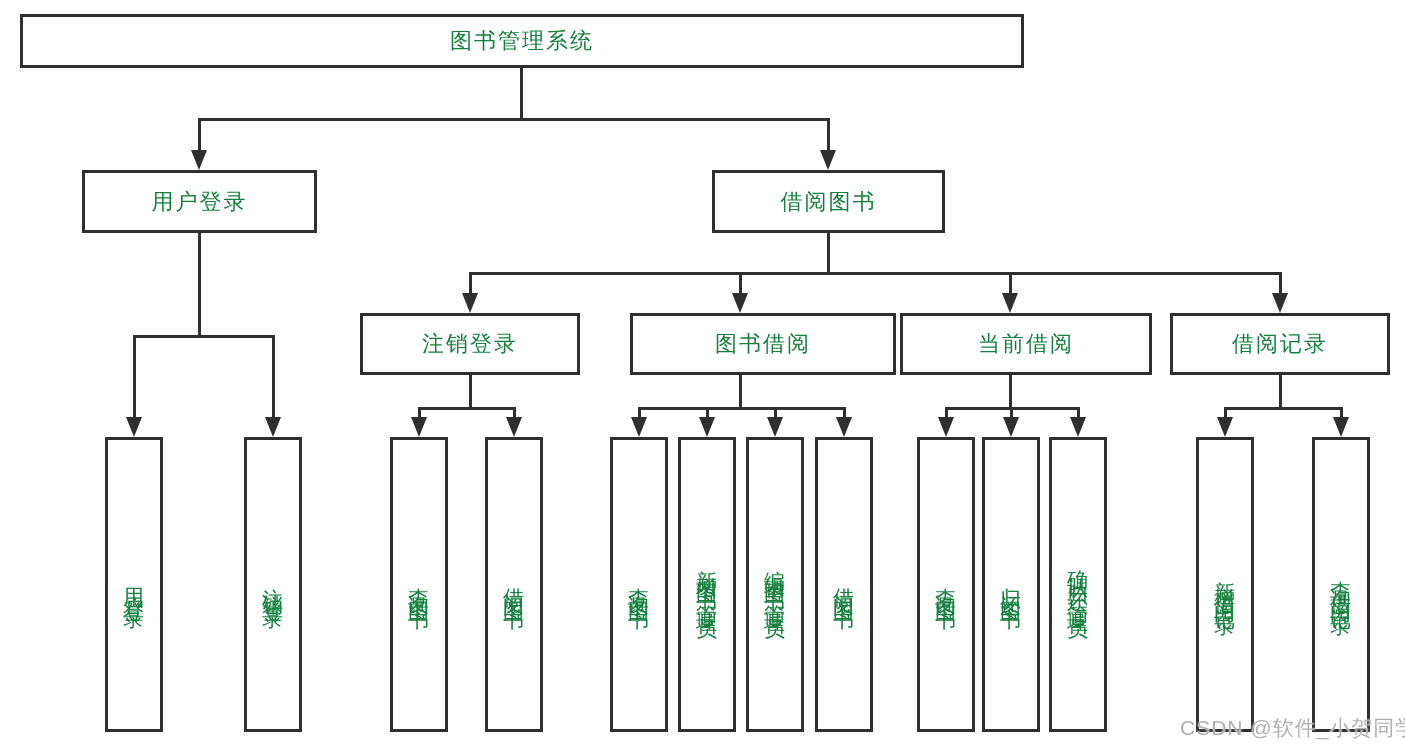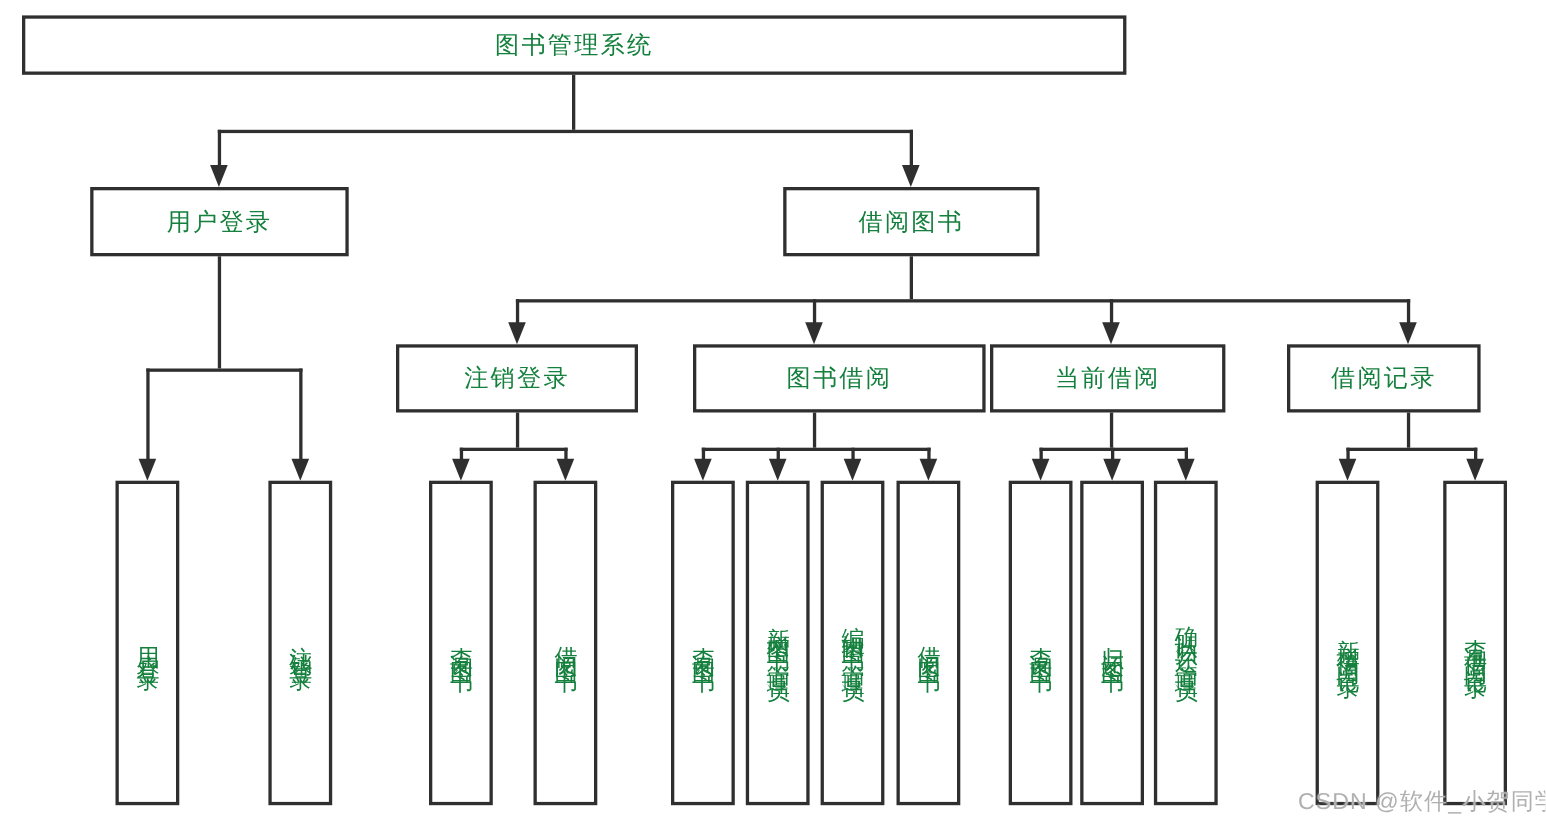--- a/index.html
+++ b/index.html
@@ -81,22 +81,22 @@
   <div class="a" style="left:462px;top:293px"></div>
   <div class="v" style="left:739px;top:272px;height:23px"></div>
   <div class="a" style="left:732px;top:293px"></div>
   <div class="v" style="left:1009px;top:272px;height:23px"></div>
   <div class="a" style="left:1002px;top:293px"></div>
   <div class="v" style="left:1279px;top:272px;height:23px"></div>
   <div class="a" style="left:1272px;top:293px"></div>
 
   <div class="box hbox" style="left:360px;top:313px;width:220px;height:62px">注销登录</div>
   <div class="box hbox" style="left:630px;top:313px;width:266px;height:62px">图书借阅</div>
-  <div class="box hbox" style="left:900px;top:313px;width:214px;height:62px">当前借阅</div>
-  <div class="box hbox" style="left:1170px;top:313px;width:176px;height:62px">借阅记录</div>
+  <div class="box hbox" style="left:900px;top:313px;width:252px;height:62px">当前借阅</div>
+  <div class="box hbox" style="left:1170px;top:313px;width:220px;height:62px">借阅记录</div>
 
   <div class="v" style="left:469px;top:375px;height:32px"></div>
   <div class="v" style="left:739px;top:375px;height:32px"></div>
   <div class="v" style="left:1009px;top:375px;height:32px"></div>
   <div class="v" style="left:1279px;top:375px;height:32px"></div>
 
   <div class="h" style="left:418px;top:407px;width:98px"></div>
   <div class="h" style="left:638px;top:407px;width:208px"></div>
   <div class="h" style="left:945px;top:407px;width:135px"></div>
   <div class="h" style="left:1224px;top:407px;width:119px"></div>

